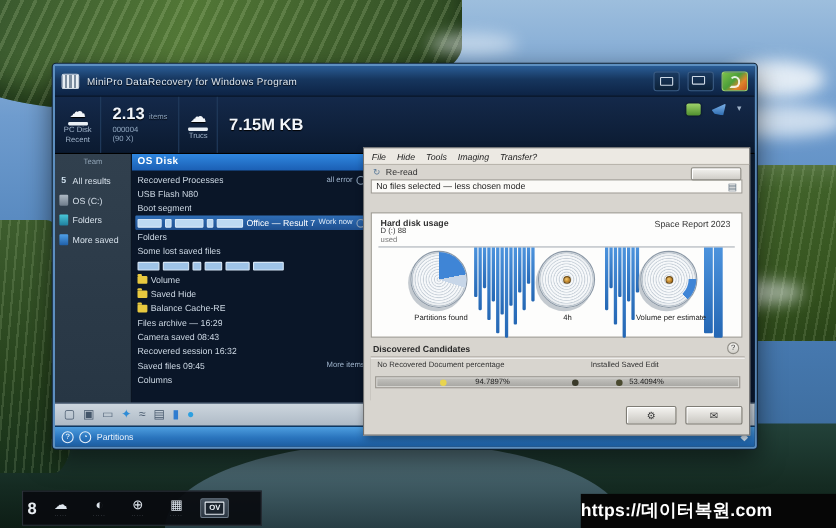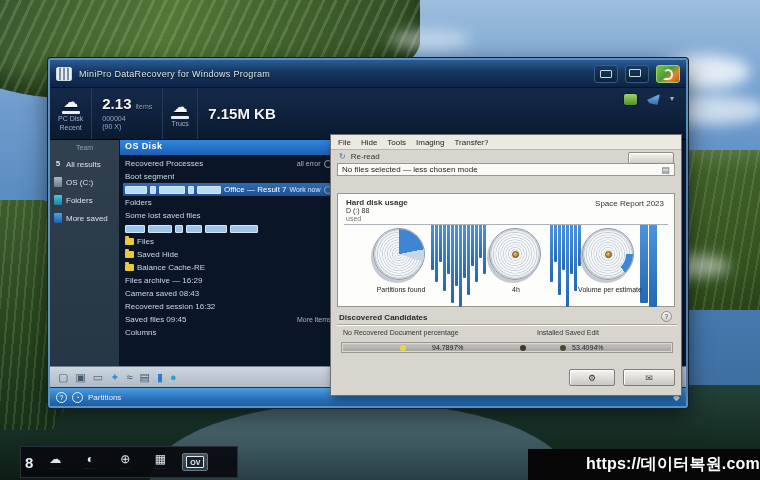--- a/index.html
+++ b/index.html
@@ -87,21 +87,21 @@
   .statusbar { flex:0 0 19px; background:linear-gradient(180deg,#4e9fe0 0%,#2a74bd 55%,#1c5da0 100%); border-top:1px solid #0d3a66;
     display:flex; align-items:center; gap:5px; padding:0 6px; color:#eaf3fb; font-size:8px; }
   .sb-circ { width:11px; height:11px; border:1px solid #e6f0fa; border-radius:50%; font-size:7px; line-height:9px; text-align:center; color:#fff; }
   .sb-right { margin-left:auto; color:#d7e8f7; font-size:9px; }
 
   
   #dialog { position:absolute; left:330px; top:134px; width:352px; height:262px; background:#d8d5cf; border:1px solid #6f6f6f;
     box-shadow:2px 3px 8px rgba(0,0,0,.45); font-size:8px; color:#1c1c1c; }
   .dlg-title { height:13px; background:linear-gradient(180deg,#5a5a5a,#242424); color:#e8e8e8; font-size:8px; padding:1px 5px; letter-spacing:.3px; }
   .dlg-menu { height:15px; background:#ece9e3; border-bottom:1px solid #b9b5ad; display:flex; align-items:center; gap:10px; padding:0 7px; }
-  .menuitem { font-size:8px; color:#222; }
+  .menuitem { font-size:8px; color:#222;font-style:italic; }
   .dlg-topbtn { position:absolute; right:7px; top:17px; width:46px; height:12px; background:linear-gradient(180deg,#f4f3f0,#cfcdc7); border:1px solid #8f8d86; border-radius:2px; box-shadow:inset 1px 1px 0 #fff; }
   .dlg-tools { height:13px; display:flex; align-items:center; gap:5px; padding:0 8px; color:#333; }
   .dlg-addr { margin:0 6px; height:13px; border:1px solid #9a978f; background:#fbfaf7; display:flex; align-items:center; padding:0 4px; gap:4px; }
   .dlg-addr .pg { margin-left:auto; font-size:9px; color:#5a6a7a; }
 
   .chartpanel { position:absolute; left:6px; top:58px; width:338px; height:114px; background:#fdfdfc; border:1px solid #98958d; }
   .cp-baseline { position:absolute; left:6px; right:6px; top:30px; height:1px; background:#aab0b6; }
   .cp-htext { position:absolute; font-size:7px; color:#333; }
   .cp-title-l { left:8px; top:4px; font-weight:bold; font-size:8px; }
   .cp-sub1 { left:8px; top:13px; }
@@ -139,21 +139,21 @@
   
   #taskbar { position:absolute; left:20px; top:446px; width:218px; height:32px; background:rgba(9,11,15,.93); border:1px solid #2a3038;
     display:flex; align-items:center; gap:9px; padding:0 7px; }
   .tb-start { color:#e8edf2; font-size:15px; font-weight:bold; margin-left:-3px; }
   .tk-item { display:flex; flex-direction:column; align-items:center; width:26px; }
   .tk-item .ic { font-size:12px; line-height:13px; color:#dfe6ee; }
   .tk-item .cap { font-size:4px; color:#8b949f; line-height:5px; letter-spacing:1px; }
   .tk-item.active { background:linear-gradient(180deg,#46525f,#2c3743); border:1px solid #6c7a88; border-radius:2px; padding:2px 1px; }
   .tk-item.active .tv { width:18px; height:12px; border:1px solid #e6ecf2; border-radius:1px; color:#eef3f8; font-size:7px; font-weight:bold;
     text-align:center; line-height:11px; background:#1b242e; }
-  #watermark { position:absolute; right:0; bottom:0; width:232px; height:31px; background:#060606; display:flex; align-items:center; justify-content:flex-end; }
+  #watermark { position:absolute; right:0; bottom:0; width:232px; height:31px; background:#060606; display:flex; align-items:center; justify-content:flex-start; }
   #watermark span { color:#fff; font-size:16px; font-weight:bold; letter-spacing:.2px; }
 </style>
 </head>
 <body>
 
 <div id="screen">
 
   <div class="wp wp-hills-topleft"></div>
   <div class="wp wp-hill-right"></div>
   <div class="wp wp-land-bottom"></div>
@@ -230,20 +230,23 @@
       </div>
       <div class="filelist">
         <div class="fl-header">OS Disk</div>
         <div class="fl-rows" id="fl-rows">
             <div class="fl-row">
               <span class="fl-text">Recovered Processes</span>
               <span class="fl-right">all error</span>
               <span class="fl-rico"></span>
             </div>
             <div class="fl-row">
+              <span class="fl-text">USB Flash N80</span>
+            </div>
+            <div class="fl-row">
               <span class="fl-text">Boot segment</span>
             </div>
             <div class="fl-row sel">
               <span class="chip" style="width: 22px;"></span>
               <span class="chip" style="width: 6px;"></span>
               <span class="chip" style="width: 26px;"></span>
               <span class="chip" style="width: 6px;"></span>
               <span class="chip" style="width: 24px;"></span>
               <span class="fl-text">Office — Result 7</span>
               <span class="fl-right">Work now</span>
@@ -258,21 +261,21 @@
             <div class="fl-row">
               <span class="chip" style="width: 20px;"></span>
               <span class="chip" style="width: 24px;"></span>
               <span class="chip" style="width: 8px;"></span>
               <span class="chip" style="width: 16px;"></span>
               <span class="chip" style="width: 22px;"></span>
               <span class="chip" style="width: 28px;"></span>
             </div>
             <div class="fl-row">
               <span class="fl-folder"></span>
-              <span class="fl-text">Files</span>
+              <span class="fl-text">Volume</span>
             </div>
             <div class="fl-row">
               <span class="fl-folder"></span>
               <span class="fl-text">Saved Hide</span>
             </div>
             <div class="fl-row">
               <span class="fl-folder"></span>
               <span class="fl-text">Balance Cache-RE</span>
             </div>
             <div class="fl-row">

